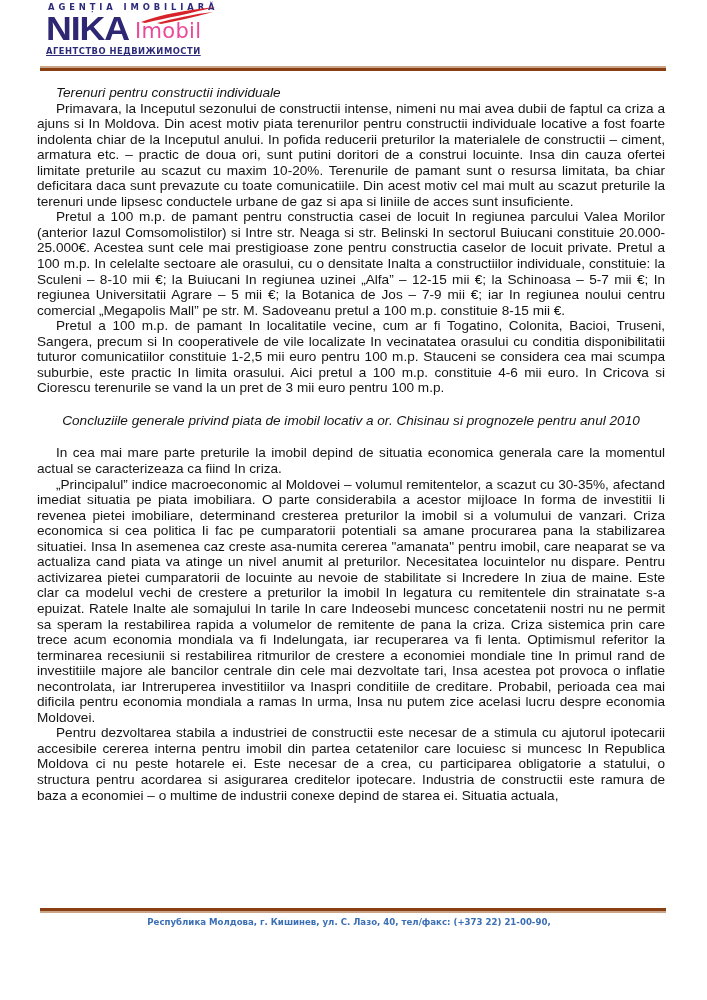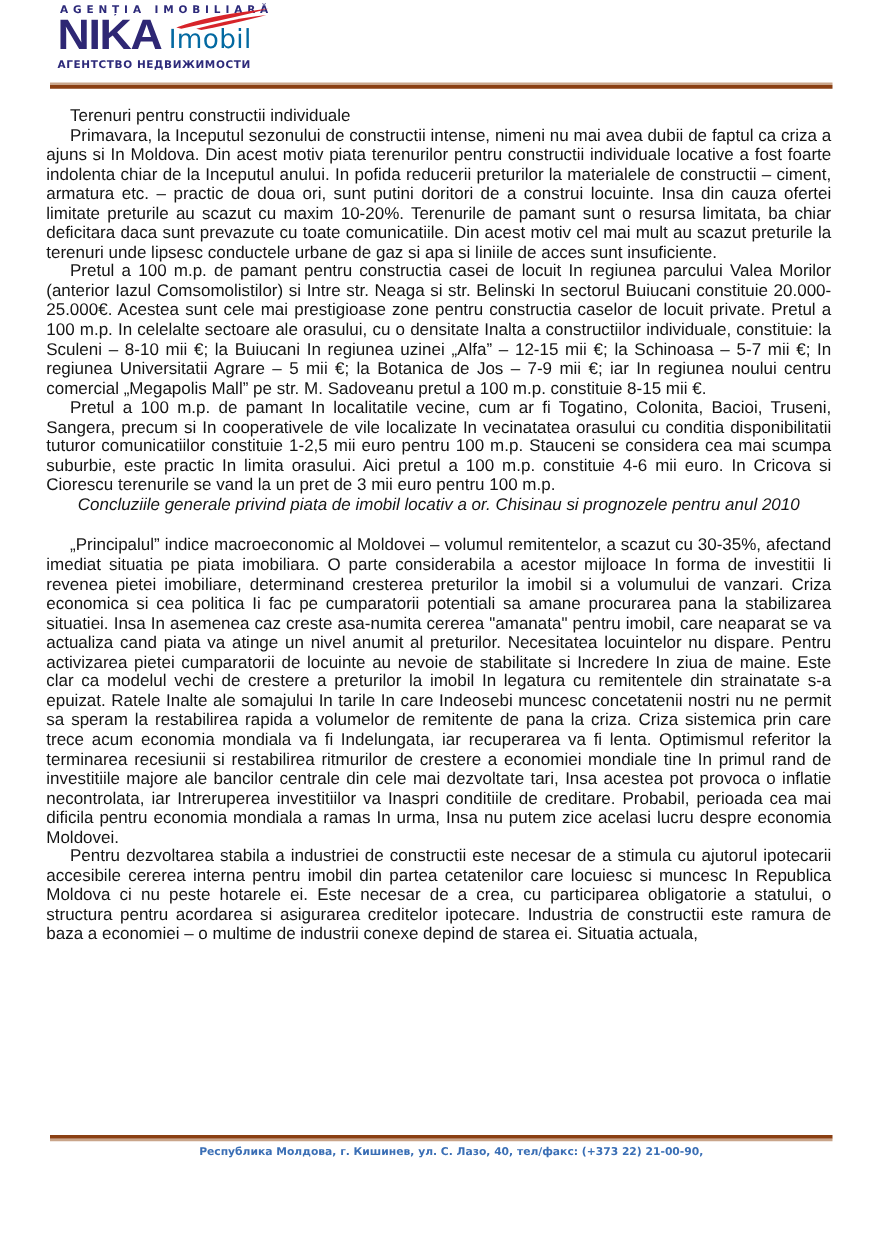--- a/index.html
+++ b/index.html
@@ -2,40 +2,40 @@
 <html><head>
   <meta charset="utf-8">
   <style>
     html, body { margin: 0; padding: 0; background: #ffffff; }
     body { width: 707px; height: 1000px; position: relative; overflow: hidden; font-family: "Liberation Sans", sans-serif; color: #111; }
 
     
     .logo { position: absolute; left: 40px; top: 2px; width: 200px; height: 60px; text-align: center; }
     .logo-top { position: absolute; left: 8px; top: 0px; font-family: "DejaVu Sans", sans-serif; font-weight: bold; font-size: 8.4px; letter-spacing: 3.9px; color: #2d2a7a; white-space: nowrap; }
     .logo-nika { position: absolute; left: 6px; top: 9px; font-family: "Liberation Sans", sans-serif; font-weight: bold; font-size: 34px; letter-spacing: -1px; color: #2e2774; line-height: 34px; transform: scaleX(1.05); transform-origin: left; }
-    .logo-imobil { position: absolute; left: 95px; top: 18px; font-family: "DejaVu Sans", sans-serif; font-size: 21px; color: #0369a1; line-height: 22px; letter-spacing: 0.3px; }
+    .logo-imobil { position: absolute; left: 95px; top: 18px; font-family: "DejaVu Sans", sans-serif; font-size: 21px; color: #ec4899; line-height: 22px; letter-spacing: 0.3px; }
     .logo-swoosh { position: absolute; left: 97px; top: 4px; width: 80px; height: 18px; }
-    .logo-bottom { position: absolute; left: 6px; top: 44px; font-family: "DejaVu Sans", sans-serif; font-weight: bold; font-size: 8.4px; letter-spacing: 0.5px; color: #2d2a7a; white-space: nowrap; }
+    .logo-bottom { position: absolute; left: 6px; top: 44px; font-family: "DejaVu Sans", sans-serif; font-weight: bold; font-size: 8.4px; letter-spacing: 0.5px; color: #2d2a7a; white-space: nowrap; text-decoration: underline; }
 
     .rule { position: absolute; height: 6px; }
     .rule .r1 { height: 2px; background: #c9a58a; }
     .rule .r2 { height: 3px; background: #8a3f12; }
     .rule-top { left: 40px; top: 66px; width: 626px; }
     .rule-bottom { left: 40px; top: 908px; width: 626px; }
     .rule-bottom .r1 { background: #8a3f12; height: 3px; }
     .rule-bottom .r2 { background: #c9a58a; height: 2px; }
 
     
     .content { position: absolute; left: 37px; top: 85px; width: 628px; font-family: "Liberation Sans", sans-serif; font-size: 13.6px; line-height: 15.55px; color: #151515; }
     .content p { margin: 0; text-align: justify; text-indent: 19px; }
-    .content .h-italic { text-indent: 19px; text-align: left; }
-    .content .h-center { font-style: italic; text-align: center; text-indent: 0; margin-bottom: 17px; }
+    .content .h-italic { font-style: italic; text-indent: 19px; text-align: left; }
+    .content .h-center { font-style: italic; text-align: center; text-indent: 0; margin-top: 17px; margin-bottom: 17px; }
 
     
-    .footer { position: absolute; left: 48px; top: 915px; width: 626px; text-align: center; font-family: "DejaVu Sans", sans-serif; font-weight: bold; font-size: 8.6px; line-height: 14px; color: #3b6fb5; }
+    .footer { position: absolute; left: 36px; top: 915px; width: 626px; text-align: center; font-family: "DejaVu Sans", sans-serif; font-weight: bold; font-size: 8.6px; line-height: 14px; color: #3b6fb5; }
     .footer .line2 { padding-left: 20px; }
     .footer a { color: #3b6fb5; text-decoration: underline; }
   </style>
 </head>
 <body>
 
 <div class="logo">
   <div class="logo-top">AGENȚIA IMOBILIARĂ</div>
   <div class="logo-nika">NIKA</div>
   <svg class="logo-swoosh" viewBox="0 0 80 18">
@@ -50,20 +50,21 @@
     <div class="r2"></div>
 </div>
 
 <div class="content">
   <p class="h-italic">Terenuri pentru constructii individuale</p>
   <p>Primavara, la Inceputul sezonului de constructii intense, nimeni nu mai avea dubii de faptul ca criza a ajuns si In Moldova. Din acest motiv piata terenurilor pentru constructii individuale locative a fost foarte indolenta chiar de la Inceputul anului. In pofida reducerii preturilor la materialele de constructii – ciment, armatura etc. – practic de doua ori, sunt putini doritori de a construi locuinte. Insa din cauza ofertei limitate preturile au scazut cu maxim 10-20%. Terenurile de pamant sunt o resursa limitata, ba chiar deficitara daca sunt prevazute cu toate comunicatiile. Din acest motiv cel mai mult au scazut preturile la terenuri unde lipsesc conductele urbane de gaz si apa si liniile de acces sunt insuficiente.</p>
   <p>Pretul a 100 m.p. de pamant pentru constructia casei de locuit In regiunea parcului Valea Morilor (anterior Iazul Comsomolistilor) si Intre str. Neaga si str. Belinski In sectorul Buiucani constituie 20.000- 25.000€. Acestea sunt cele mai prestigioase zone pentru constructia caselor de locuit private. Pretul a 100 m.p. In celelalte sectoare ale orasului, cu o densitate Inalta a constructiilor individuale, constituie: la Sculeni – 8-10 mii €; la Buiucani In regiunea uzinei „Alfa” – 12-15 mii €; la Schinoasa – 5-7 mii €; In regiunea Universitatii Agrare – 5 mii €; la Botanica de Jos – 7-9 mii €; iar In regiunea noului centru comercial „Megapolis Mall” pe str. M. Sadoveanu pretul a 100 m.p. constituie 8-15 mii €.</p>
   <p>Pretul a 100 m.p. de pamant In localitatile vecine, cum ar fi Togatino, Colonita, Bacioi, Truseni, Sangera, precum si In cooperativele de vile localizate In vecinatatea orasului cu conditia disponibilitatii tuturor comunicatiilor constituie 1-2,5 mii euro pentru 100 m.p. Stauceni se considera cea mai scumpa suburbie, este practic In limita orasului. Aici pretul a 100 m.p. constituie 4-6 mii euro. In Cricova si Ciorescu terenurile se vand la un pret de 3 mii euro pentru 100 m.p.</p>
 
   <p class="h-center">Concluziile generale privind piata de imobil locativ a or. Chisinau si prognozele pentru anul 2010</p>
+  <p>In cea mai mare parte preturile la imobil depind de situatia economica generala care la momentul actual se caracterizeaza ca fiind In criza.</p>
   <p>„Principalul” indice macroeconomic al Moldovei – volumul remitentelor, a scazut cu 30-35%, afectand imediat situatia pe piata imobiliara. O parte considerabila a acestor mijloace In forma de investitii Ii revenea pietei imobiliare, determinand cresterea preturilor la imobil si a volumului de vanzari. Criza economica si cea politica Ii fac pe cumparatorii potentiali sa amane procurarea pana la stabilizarea situatiei. Insa In asemenea caz creste asa-numita cererea "amanata" pentru imobil, care neaparat se va actualiza cand piata va atinge un nivel anumit al preturilor. Necesitatea locuintelor nu dispare. Pentru activizarea pietei cumparatorii de locuinte au nevoie de stabilitate si Incredere In ziua de maine. Este clar ca modelul vechi de crestere a preturilor la imobil In legatura cu remitentele din strainatate s-a epuizat. Ratele Inalte ale somajului In tarile In care Indeosebi muncesc concetatenii nostri nu ne permit sa speram la restabilirea rapida a volumelor de remitente de pana la criza. Criza sistemica prin care trece acum economia mondiala va fi Indelungata, iar recuperarea va fi lenta. Optimismul referitor la terminarea recesiunii si restabilirea ritmurilor de crestere a economiei mondiale tine In primul rand de investitiile majore ale bancilor centrale din cele mai dezvoltate tari, Insa acestea pot provoca o inflatie necontrolata, iar Intreruperea investitiilor va Inaspri conditiile de creditare. Probabil, perioada cea mai dificila pentru economia mondiala a ramas In urma, Insa nu putem zice acelasi lucru despre economia Moldovei.</p>
   <p>Pentru dezvoltarea stabila a industriei de constructii este necesar de a stimula cu ajutorul ipotecarii accesibile cererea interna pentru imobil din partea cetatenilor care locuiesc si muncesc In Republica Moldova ci nu peste hotarele ei. Este necesar de a crea, cu participarea obligatorie a statului, o structura pentru acordarea si asigurarea creditelor ipotecare. Industria de constructii este ramura de baza a economiei – o multime de industrii conexe depind de starea ei. Situatia actuala,</p>
 </div>
 
 <div class="rule rule-bottom">
   <div class="r1"></div>
     <div class="r2"></div>
 </div>
 <div class="footer">
   <div>Республика Молдова, г. Кишинев, ул. С. Лазо, 40, тел/факс: (+373 22) 21-00-90,</div>

